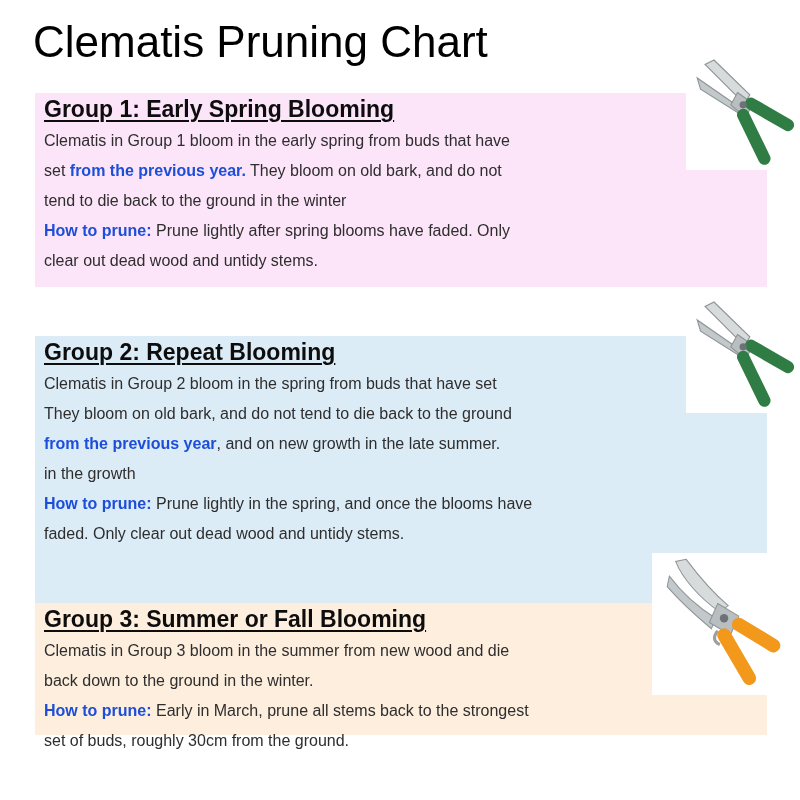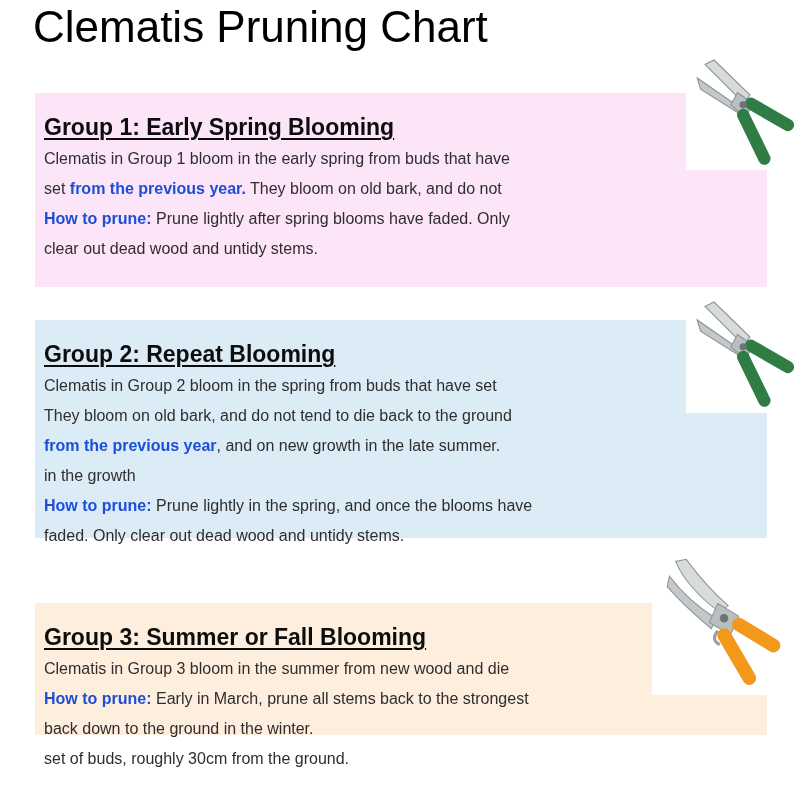--- a/index.html
+++ b/index.html
@@ -6,36 +6,36 @@
   .page{
     position:relative;
     width:800px;height:800px;
     background:#ffffff;
     font-family:"Liberation Sans", sans-serif;
     color:#2e2e2e;
     overflow:hidden;
   }
   .title{
     position:absolute;
-    left:33px;top:2px;
+    left:33px;top:17px;
     margin:0;
     font-size:44px;
     font-weight:400;
     color:#000000;
     letter-spacing:0px;
   }
   .box{
     position:absolute;
     left:35px;
     width:732px;
     box-sizing:border-box;
-    padding:19px 9px 6px 9px;
+    padding:1px 9px 6px 9px;
   }
   .box1{top:93px;height:194px;background:var(--group1-bg,#fbe3f7);}
-  .box2{top:320px;height:218px;background:var(--group2-bg,#dcecf8);}
+  .box2{top:336px;height:267px;background:var(--group2-bg,#dcecf8);}
   .box3{top:603px;height:132px;background:var(--group3-bg,#fdeedd);}
   .heading{
     margin:0 0 2px 0;
     font-size:23px;
     font-weight:700;
     color:#0d0d0d;
     text-decoration:underline;
     text-decoration-thickness:2px;
     text-underline-offset:3px;
     display:inline-block;
@@ -65,20 +65,21 @@
 
 <div class="page">
 
   <h1 class="title">Clematis Pruning Chart</h1>
 
   <section class="box box1">
     <h2 class="heading">Group 1: Early Spring Blooming</h2>
     <div class="body">
         <div>Clematis in Group 1 bloom in the early spring from buds that have</div>
         <div>set <b>from the previous year.</b> They bloom on old bark, and do not</div>
+        <div>tend to die back to the ground in the winter</div>
         <div><b>How to prune:</b> Prune lightly after spring blooms have faded. Only</div>
         <div>clear out dead wood and untidy stems.</div>
       </div>
   </section>
 
   <section class="box box2">
     <h2 class="heading">Group 2: Repeat Blooming</h2>
     <div class="body">
         <div>Clematis in Group 2 bloom in the spring from buds that have set</div>
         <div>They bloom on old bark, and do not tend to die back to the ground</div>
@@ -86,22 +87,22 @@
         <div>in the growth</div>
         <div><b>How to prune:</b> Prune lightly in the spring, and once the blooms have</div>
         <div>faded. Only clear out dead wood and untidy stems.</div>
       </div>
   </section>
 
   <section class="box box3">
     <h2 class="heading">Group 3: Summer or Fall Blooming</h2>
     <div class="body">
         <div>Clematis in Group 3 bloom in the summer from new wood and die</div>
+        <div>back down to the ground in the winter.</div>
         <div><b>How to prune:</b> Early in March, prune all stems back to the strongest</div>
-        <div>back down to the ground in the winter.</div>
         <div>set of buds, roughly 30cm from the ground.</div>
       </div>
   </section>
 
   <div class="shears shears1">
     <svg viewBox="0 0 100 105" aria-hidden="true">
       <polygon class="blade-light" points="52,46 17,11 25,7 57,38"></polygon>
       <polygon class="blade-dark" points="49,50 10,23 13,33 51,57"></polygon>
       <polygon class="metal" points="46,36 60,46 53,58 40,47"></polygon>
       <line class="handle-green" x1="58" y1="46" x2="91" y2="65"></line>

